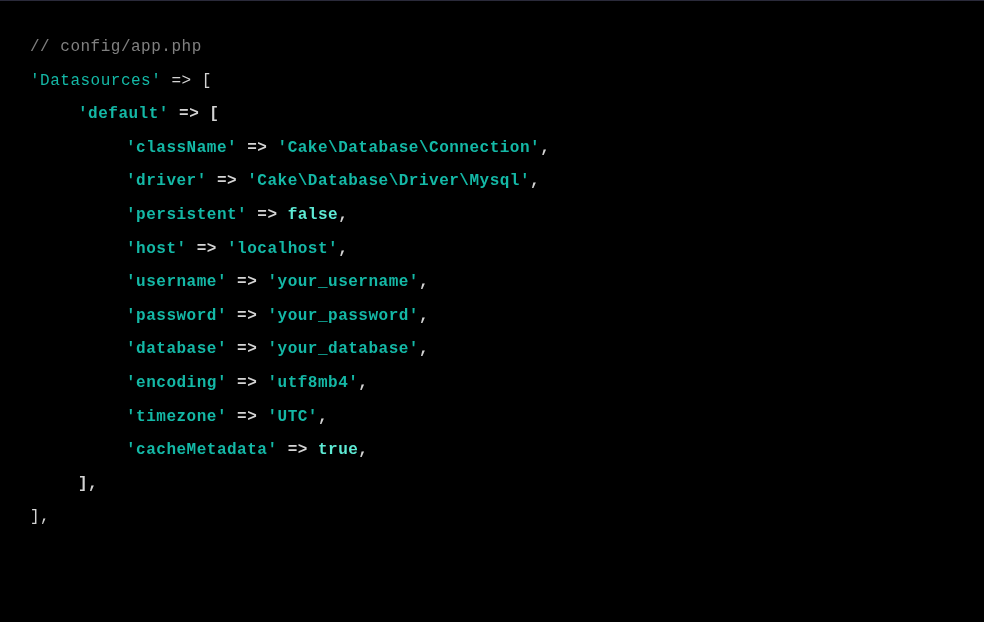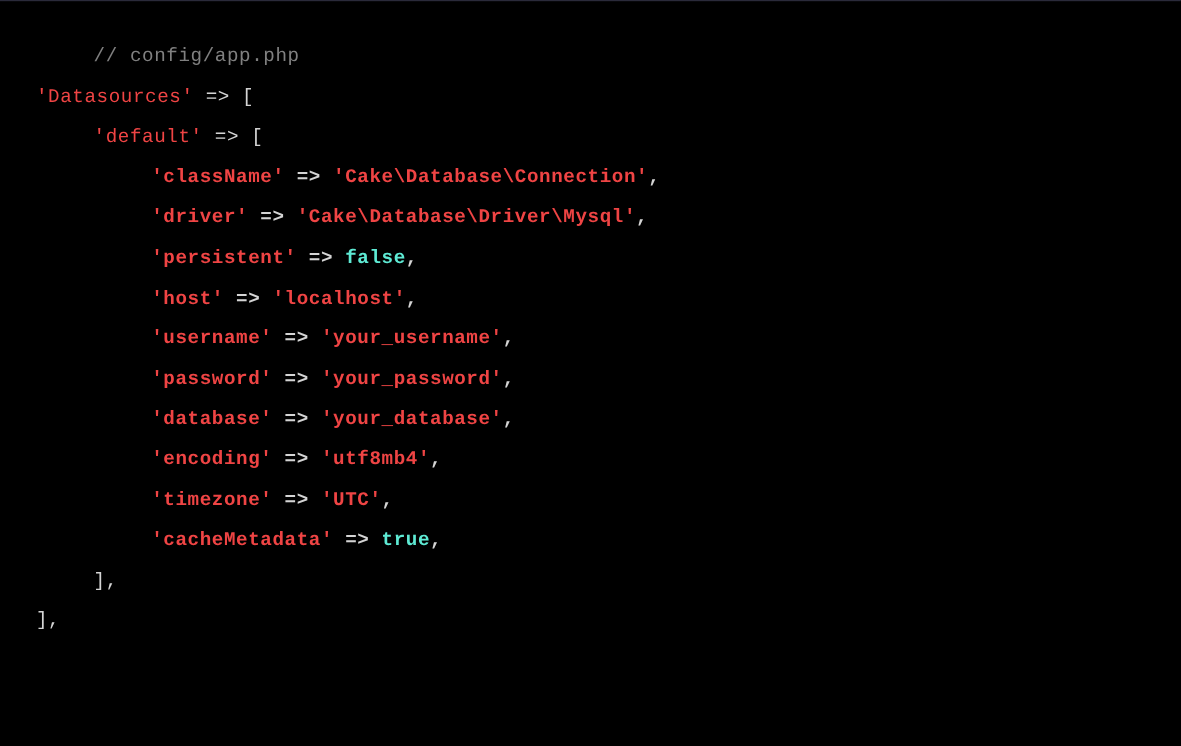--- a/index.html
+++ b/index.html
@@ -16,24 +16,24 @@
       line-height: 2.1;
       padding: 30px 30px;
       letter-spacing: 0.5px;
       color: #d4d4d4;
       border-top: 1px solid #2a2a3a;
     }
     pre {
       font-family: inherit;
       white-space: pre;
     }
-    .comment { color: #808080; margin-left: 48px; }
-    .string { color: #ef4444; text-align: center; }
+    .comment { color: #808080; }
+    .string { color: #14b8a6; text-align: center; }
     .punct { color: #d4d4d4; }
     .keyword { color: #5eead4; }
-    .indent1 { padding-left: 48px; }
+    .indent1 { padding-left: 48px; font-weight: bold; }
     .indent2 { padding-left: 96px; font-weight: bold; }
     .line { display: block; }
   </style>
 </head>
 <body>
 
 <pre><span class="line"><span class="comment">// config/app.php</span></span><span class="line"></span><span class="line"><span class="string">'Datasources'</span><span class="punct"> =&gt; </span><span class="punct">[</span></span><span class="line indent1"><span class="string">'default'</span><span class="punct"> =&gt; </span><span class="punct">[</span></span><span class="line indent2"><span class="string">'className'</span><span class="punct"> =&gt; </span><span class="string">'Cake\Database\Connection'</span><span class="punct">,</span></span><span class="line indent2"><span class="string">'driver'</span><span class="punct"> =&gt; </span><span class="string">'Cake\Database\Driver\Mysql'</span><span class="punct">,</span></span><span class="line indent2"><span class="string">'persistent'</span><span class="punct"> =&gt; </span><span class="keyword">false</span><span class="punct">,</span></span><span class="line indent2"><span class="string">'host'</span><span class="punct"> =&gt; </span><span class="string">'localhost'</span><span class="punct">,</span></span><span class="line indent2"><span class="string">'username'</span><span class="punct"> =&gt; </span><span class="string">'your_username'</span><span class="punct">,</span></span><span class="line indent2"><span class="string">'password'</span><span class="punct"> =&gt; </span><span class="string">'your_password'</span><span class="punct">,</span></span><span class="line indent2"><span class="string">'database'</span><span class="punct"> =&gt; </span><span class="string">'your_database'</span><span class="punct">,</span></span><span class="line indent2"><span class="string">'encoding'</span><span class="punct"> =&gt; </span><span class="string">'utf8mb4'</span><span class="punct">,</span></span><span class="line indent2"><span class="string">'timezone'</span><span class="punct"> =&gt; </span><span class="string">'UTC'</span><span class="punct">,</span></span><span class="line indent2"><span class="string">'cacheMetadata'</span><span class="punct"> =&gt; </span><span class="keyword">true</span><span class="punct">,</span></span><span class="line indent1"><span class="punct">],</span></span><span class="line"><span class="punct">],</span></span></pre>
 
 </body></html>

